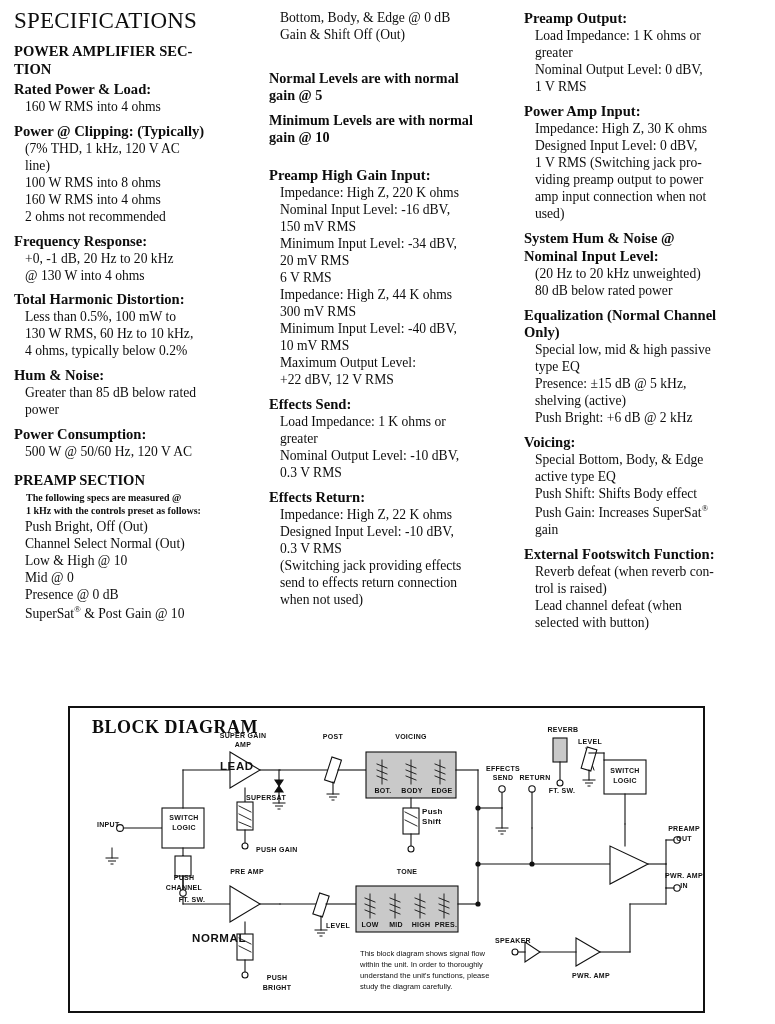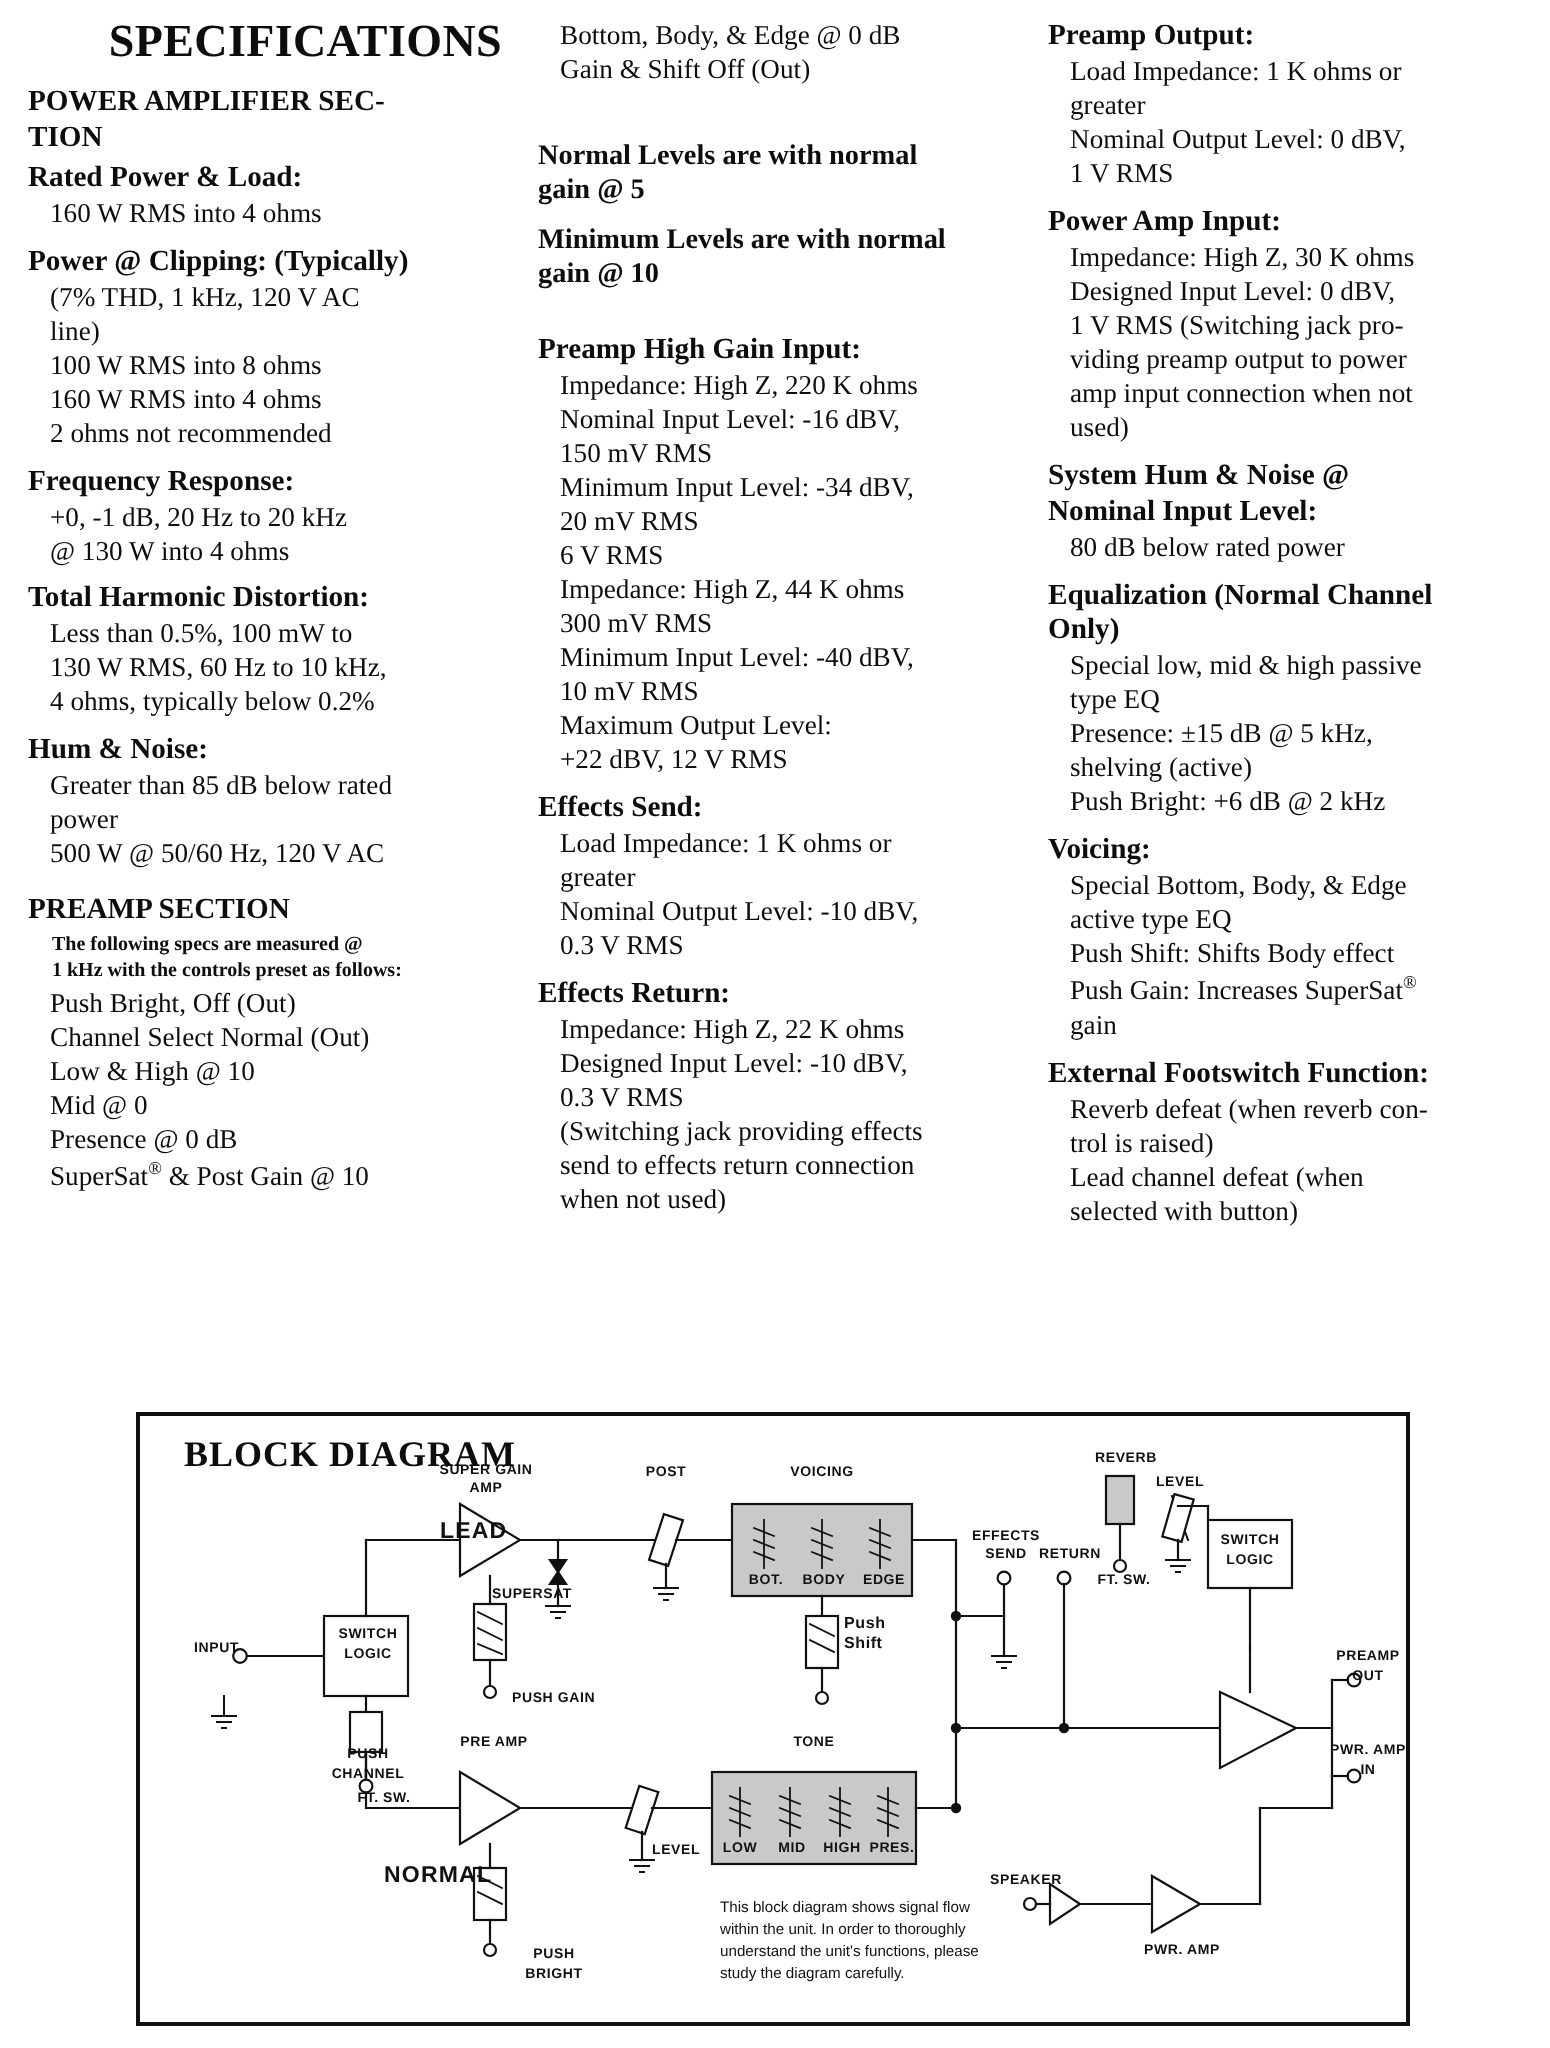--- a/index.html
+++ b/index.html
@@ -28,24 +28,23 @@
     padding: 8px 14px 0 14px;
     box-sizing: border-box;
   }
   .col {
     width: 238px;
     box-sizing: border-box;
   }
   h1.spec-title {
     font-family: "Liberation Serif", serif;
     font-size: 23px;
-    font-weight: bold;
+    font-weight: normal;
     margin: 0 0 9px 0;
     letter-spacing: 0.2px;
-    text-align: right;
   }
   .sec-head {
     font-weight: bold;
     font-size: 14.6px;
     line-height: 1.16;
     margin: 11px 0 1px 0;
   }
   .sec-head.first {
     margin-top: 0;
   }
@@ -154,20 +153,21 @@
 
       <div class="sub-head">Total Harmonic Distortion:</div>
       <div class="body-line">Less than 0.5%, 100 mW to</div>
       <div class="body-line">130 W RMS, 60 Hz to 10 kHz,</div>
       <div class="body-line">4 ohms, typically below 0.2%</div>
 
       <div class="sub-head">Hum &amp; Noise:</div>
       <div class="body-line">Greater than 85 dB below rated</div>
       <div class="body-line">power</div>
 
+      <div class="sub-head">Power Consumption:</div>
       <div class="body-line">500 W @ 50/60 Hz, 120 V AC</div>
 
       <div class="sec-head">PREAMP SECTION</div>
       <div class="note-bold">The following specs are measured @</div>
       <div class="note-bold" style="margin-top:-1px">1 kHz with the controls preset as follows:</div>
       <div class="body-line">Push Bright, Off (Out)</div>
       <div class="body-line">Channel Select Normal (Out)</div>
       <div class="body-line">Low &amp; High @ 10</div>
       <div class="body-line">Mid @ 0</div>
       <div class="body-line">Presence @ 0 dB</div>
@@ -223,20 +223,21 @@
       <div class="sub-head">Power Amp Input:</div>
       <div class="body-line">Impedance: High Z, 30 K ohms</div>
       <div class="body-line">Designed Input Level: 0 dBV,</div>
       <div class="body-line">1 V RMS (Switching jack pro-</div>
       <div class="body-line">viding preamp output to power</div>
       <div class="body-line">amp input connection when not</div>
       <div class="body-line">used)</div>
 
       <div class="sub-head">System Hum &amp; Noise @</div>
       <div class="sub-head" style="margin-top:0">Nominal Input Level:</div>
+      <div class="body-line">(20 Hz to 20 kHz unweighted)</div>
       <div class="body-line">80 dB below rated power</div>
 
       <div class="sub-head">Equalization (Normal Channel</div>
       <div class="sub-head" style="margin-top:0">Only)</div>
       <div class="body-line">Special low, mid &amp; high passive</div>
       <div class="body-line">type EQ</div>
       <div class="body-line">Presence: ±15 dB @ 5 kHz,</div>
       <div class="body-line">shelving (active)</div>
       <div class="body-line">Push Bright: +6 dB @ 2 kHz</div>
 

